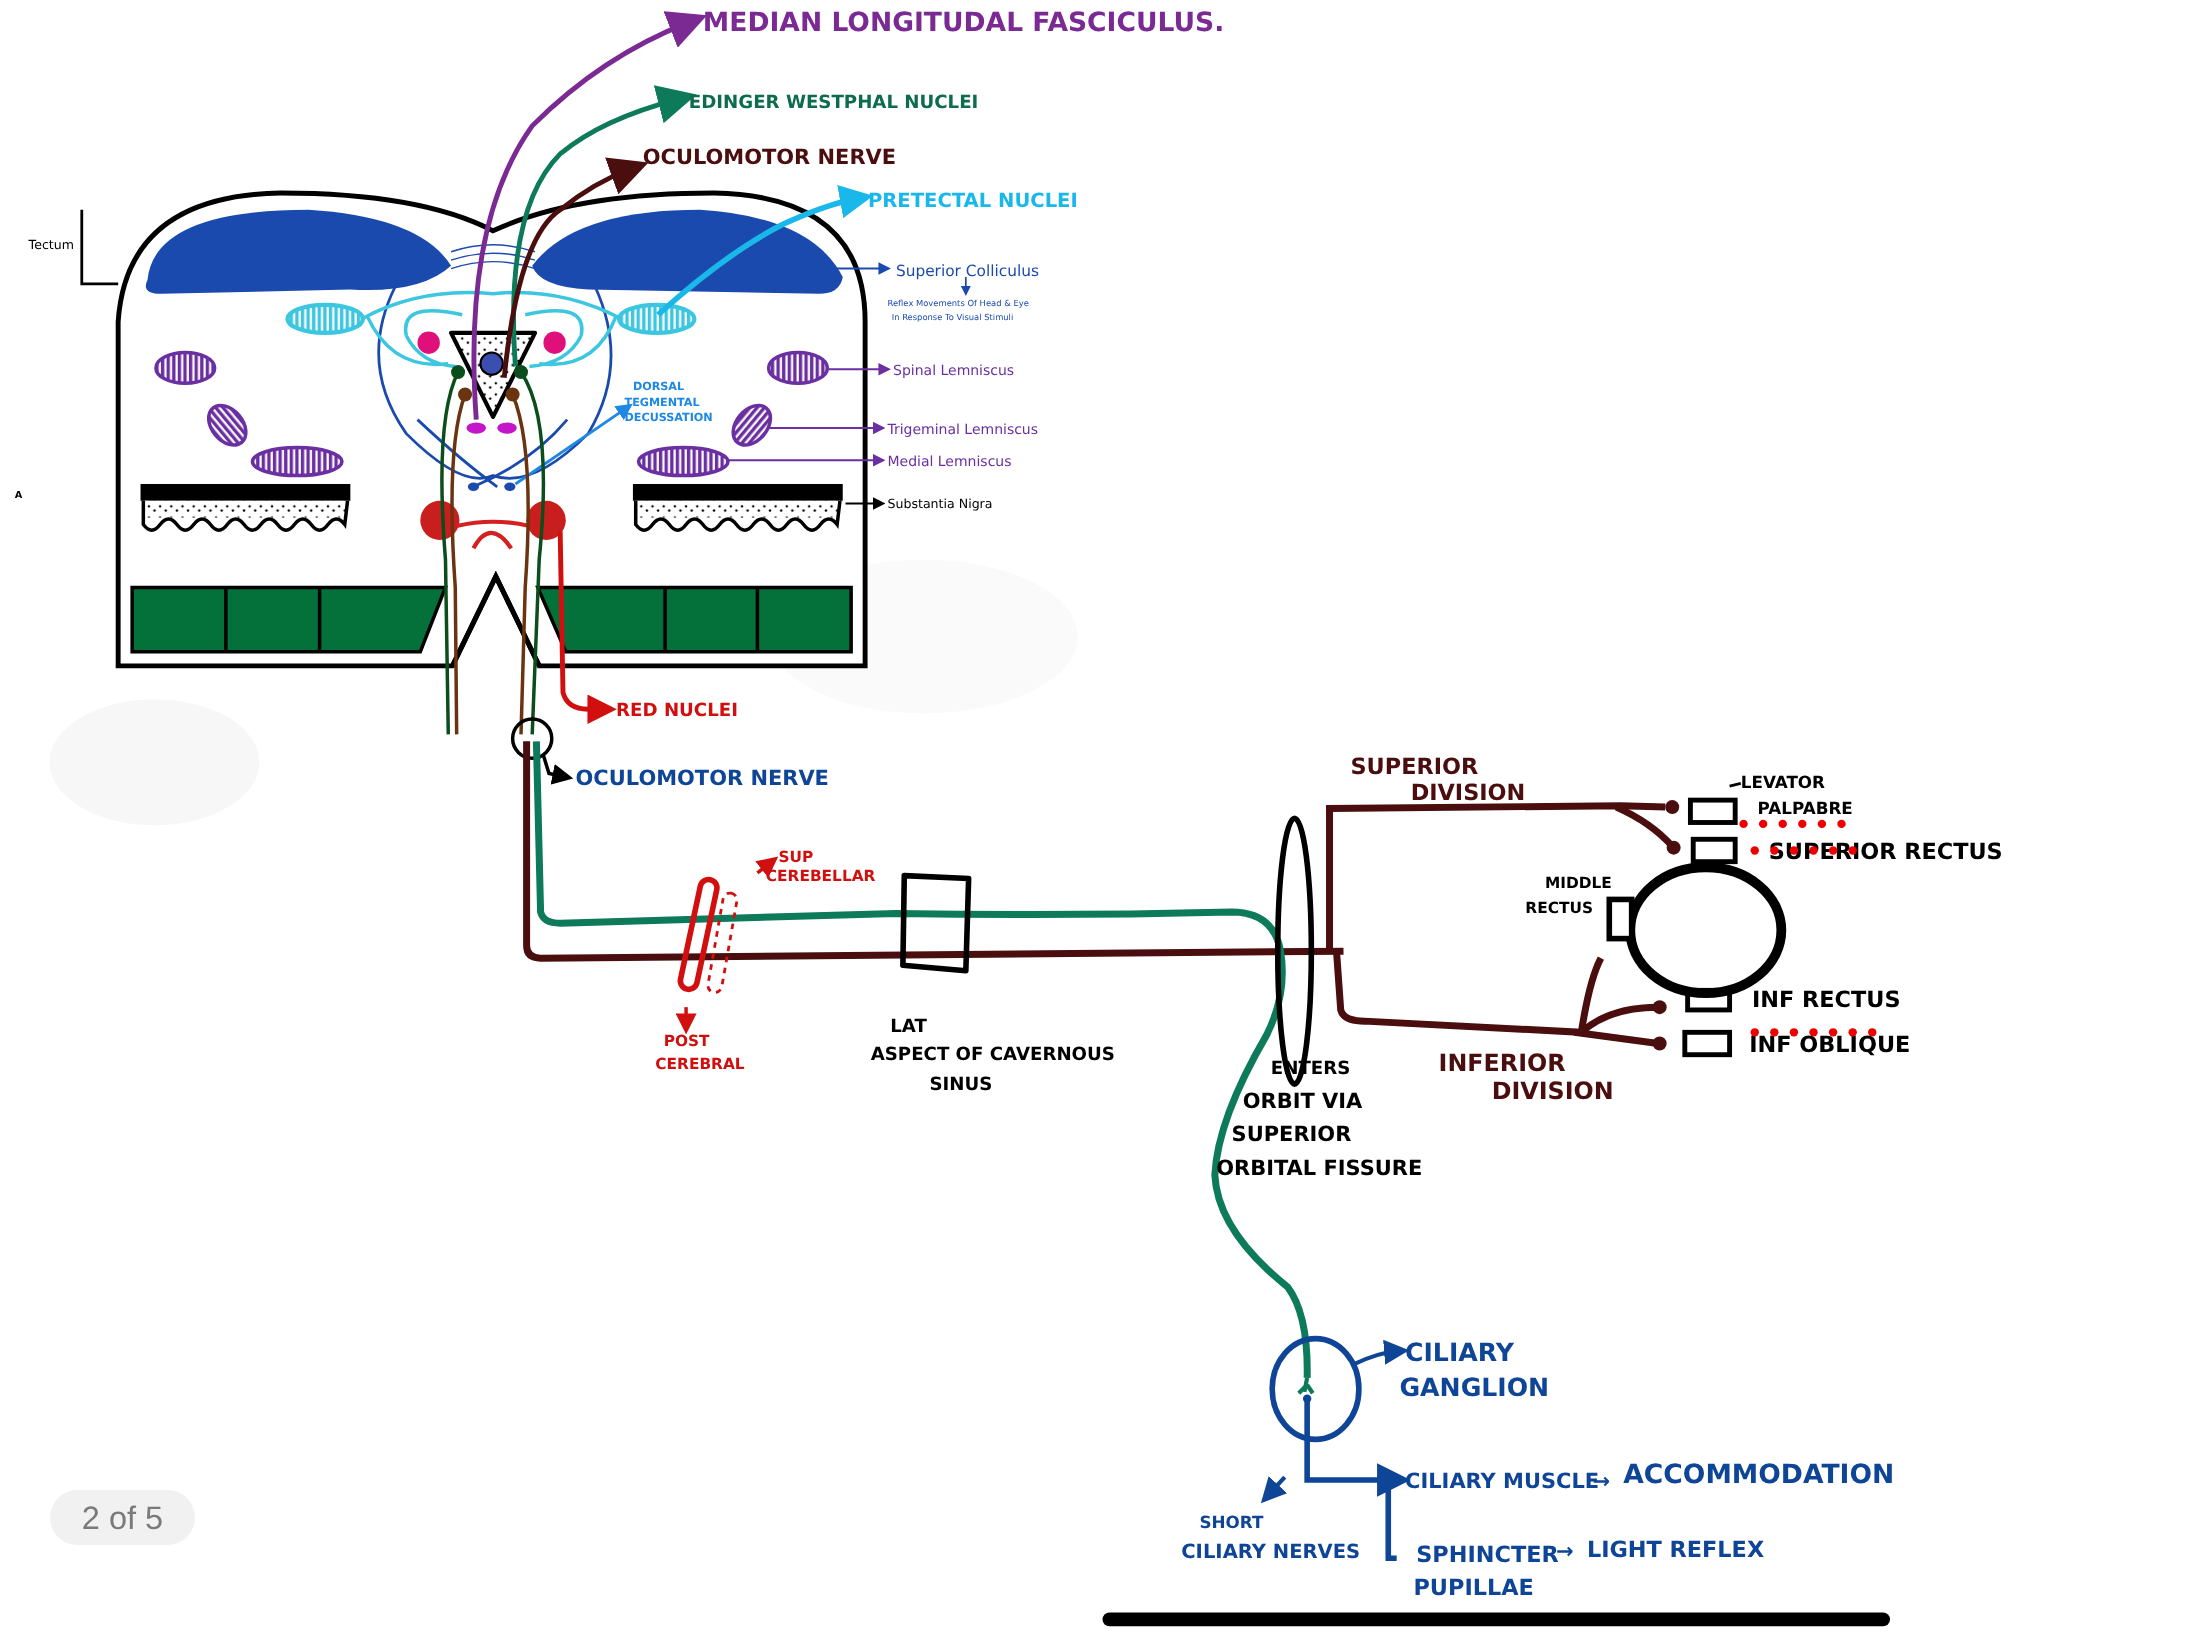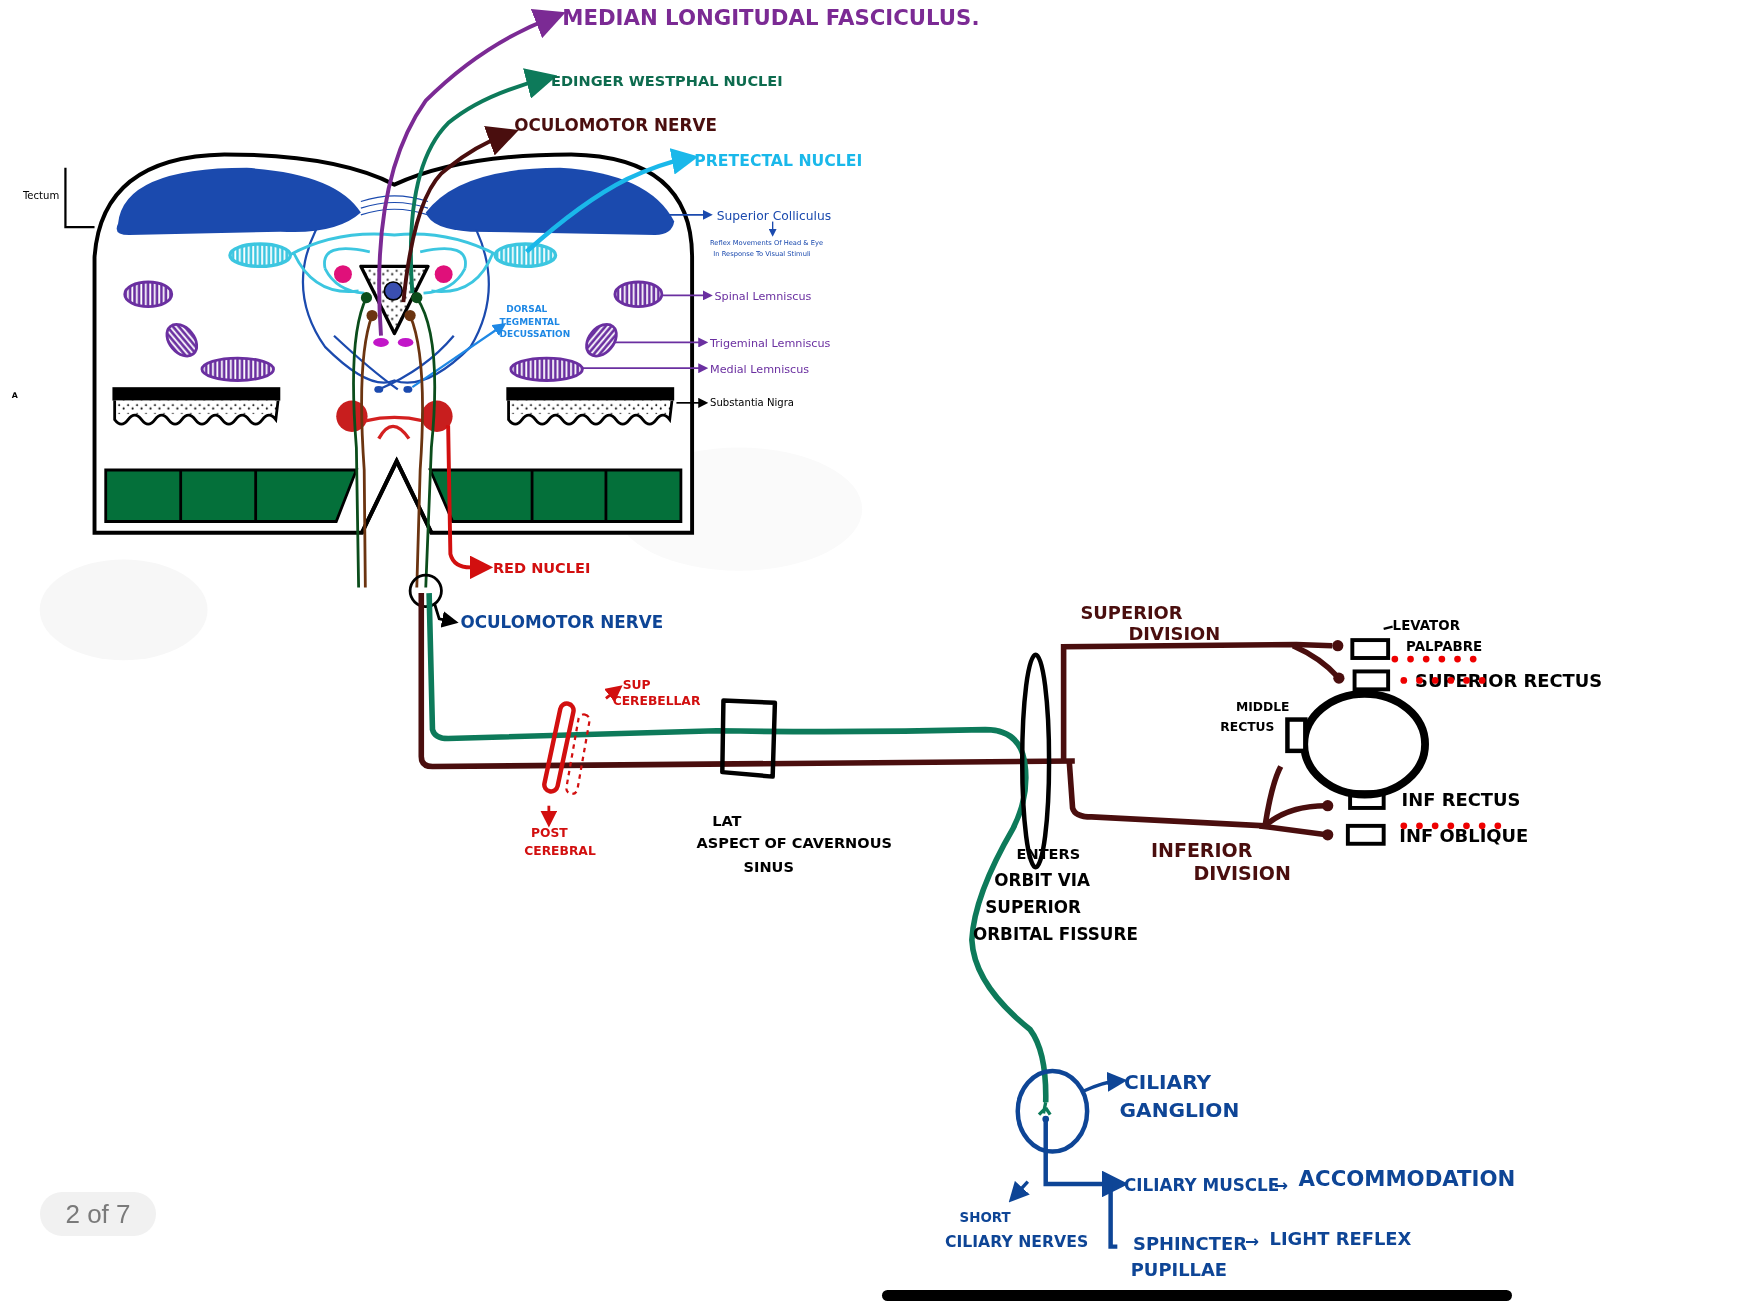--- a/index.html
+++ b/index.html
@@ -279,14 +279,14 @@
   <text x="1004" y="1064" font-size="15" fill="#0e4596">CILIARY MUSCLE</text>
   <text x="1138" y="1064" font-size="15" fill="#0e4596">→</text>
   <text x="1160" y="1060" font-size="19" fill="#0e4596">ACCOMMODATION</text>
   <text x="1012" y="1117" font-size="16" fill="#0e4596">SPHINCTER</text>
   <text x="1010" y="1140" font-size="16" fill="#0e4596">PUPILLAE</text>
   <text x="1112" y="1114" font-size="15" fill="#0e4596">→</text>
   <text x="1134" y="1113" font-size="16" fill="#0e4596">LIGHT REFLEX</text>
 </svg>
 </div>
 
-<div id="page-pill">2 of 7</div>
+<div id="page-pill">2 of 5</div>
 <div id="home-bar"></div>
 
 </body></html>

